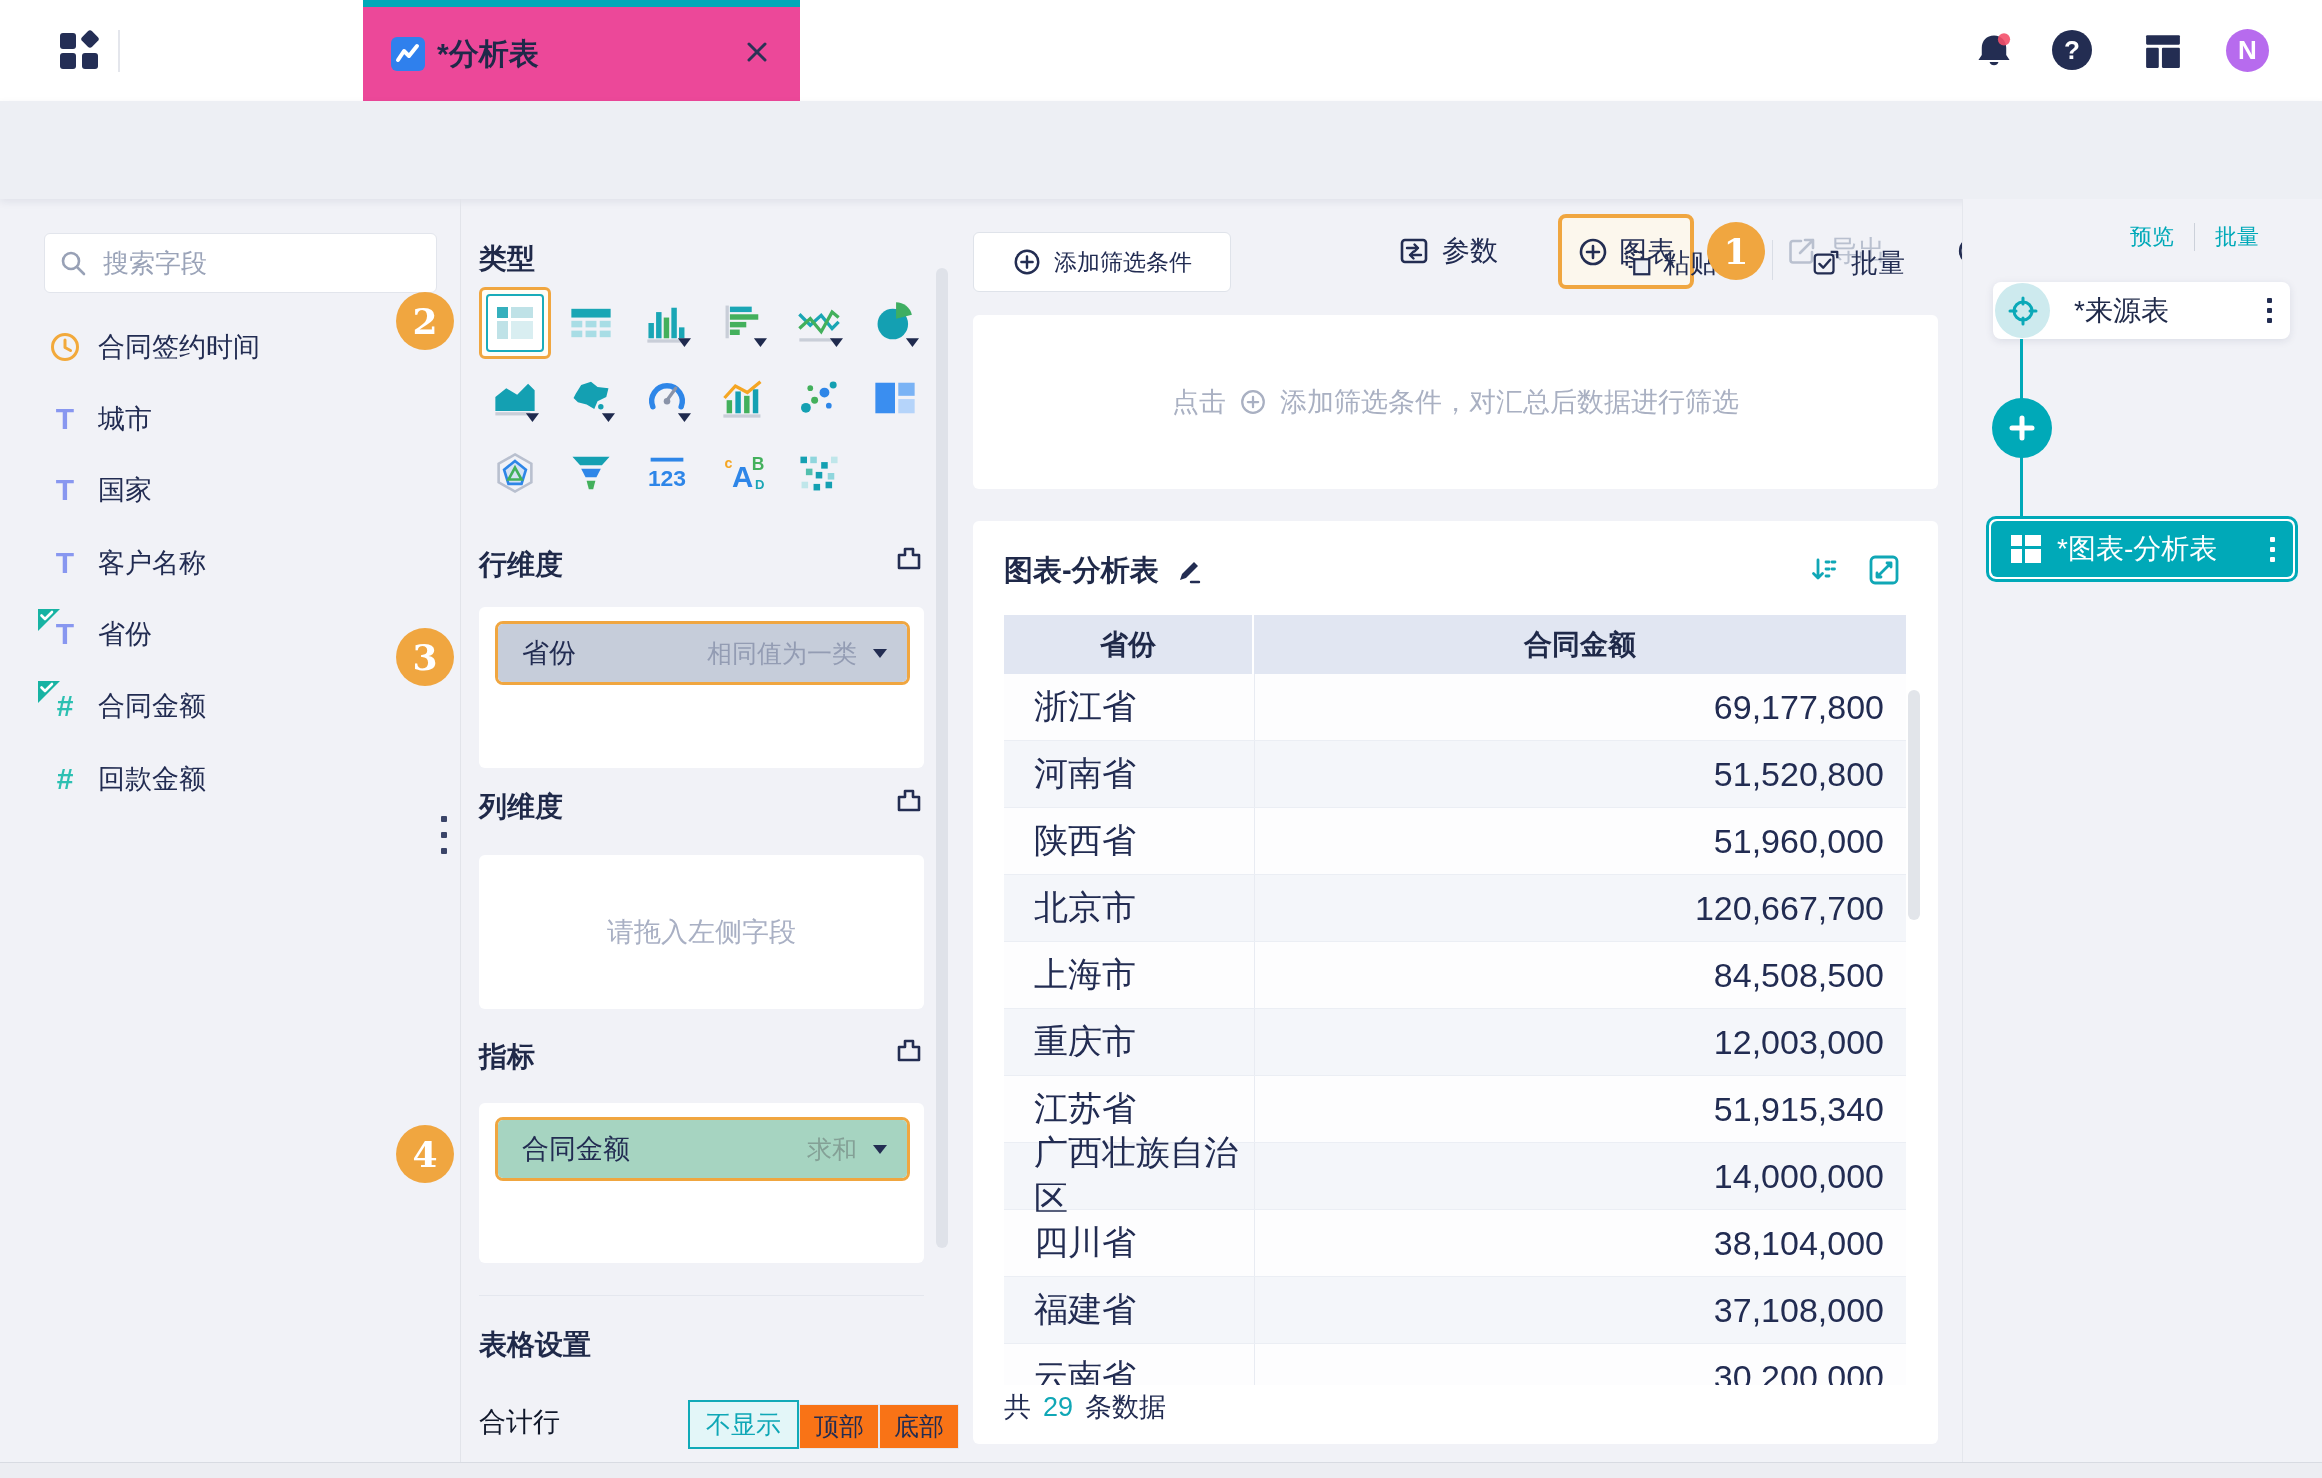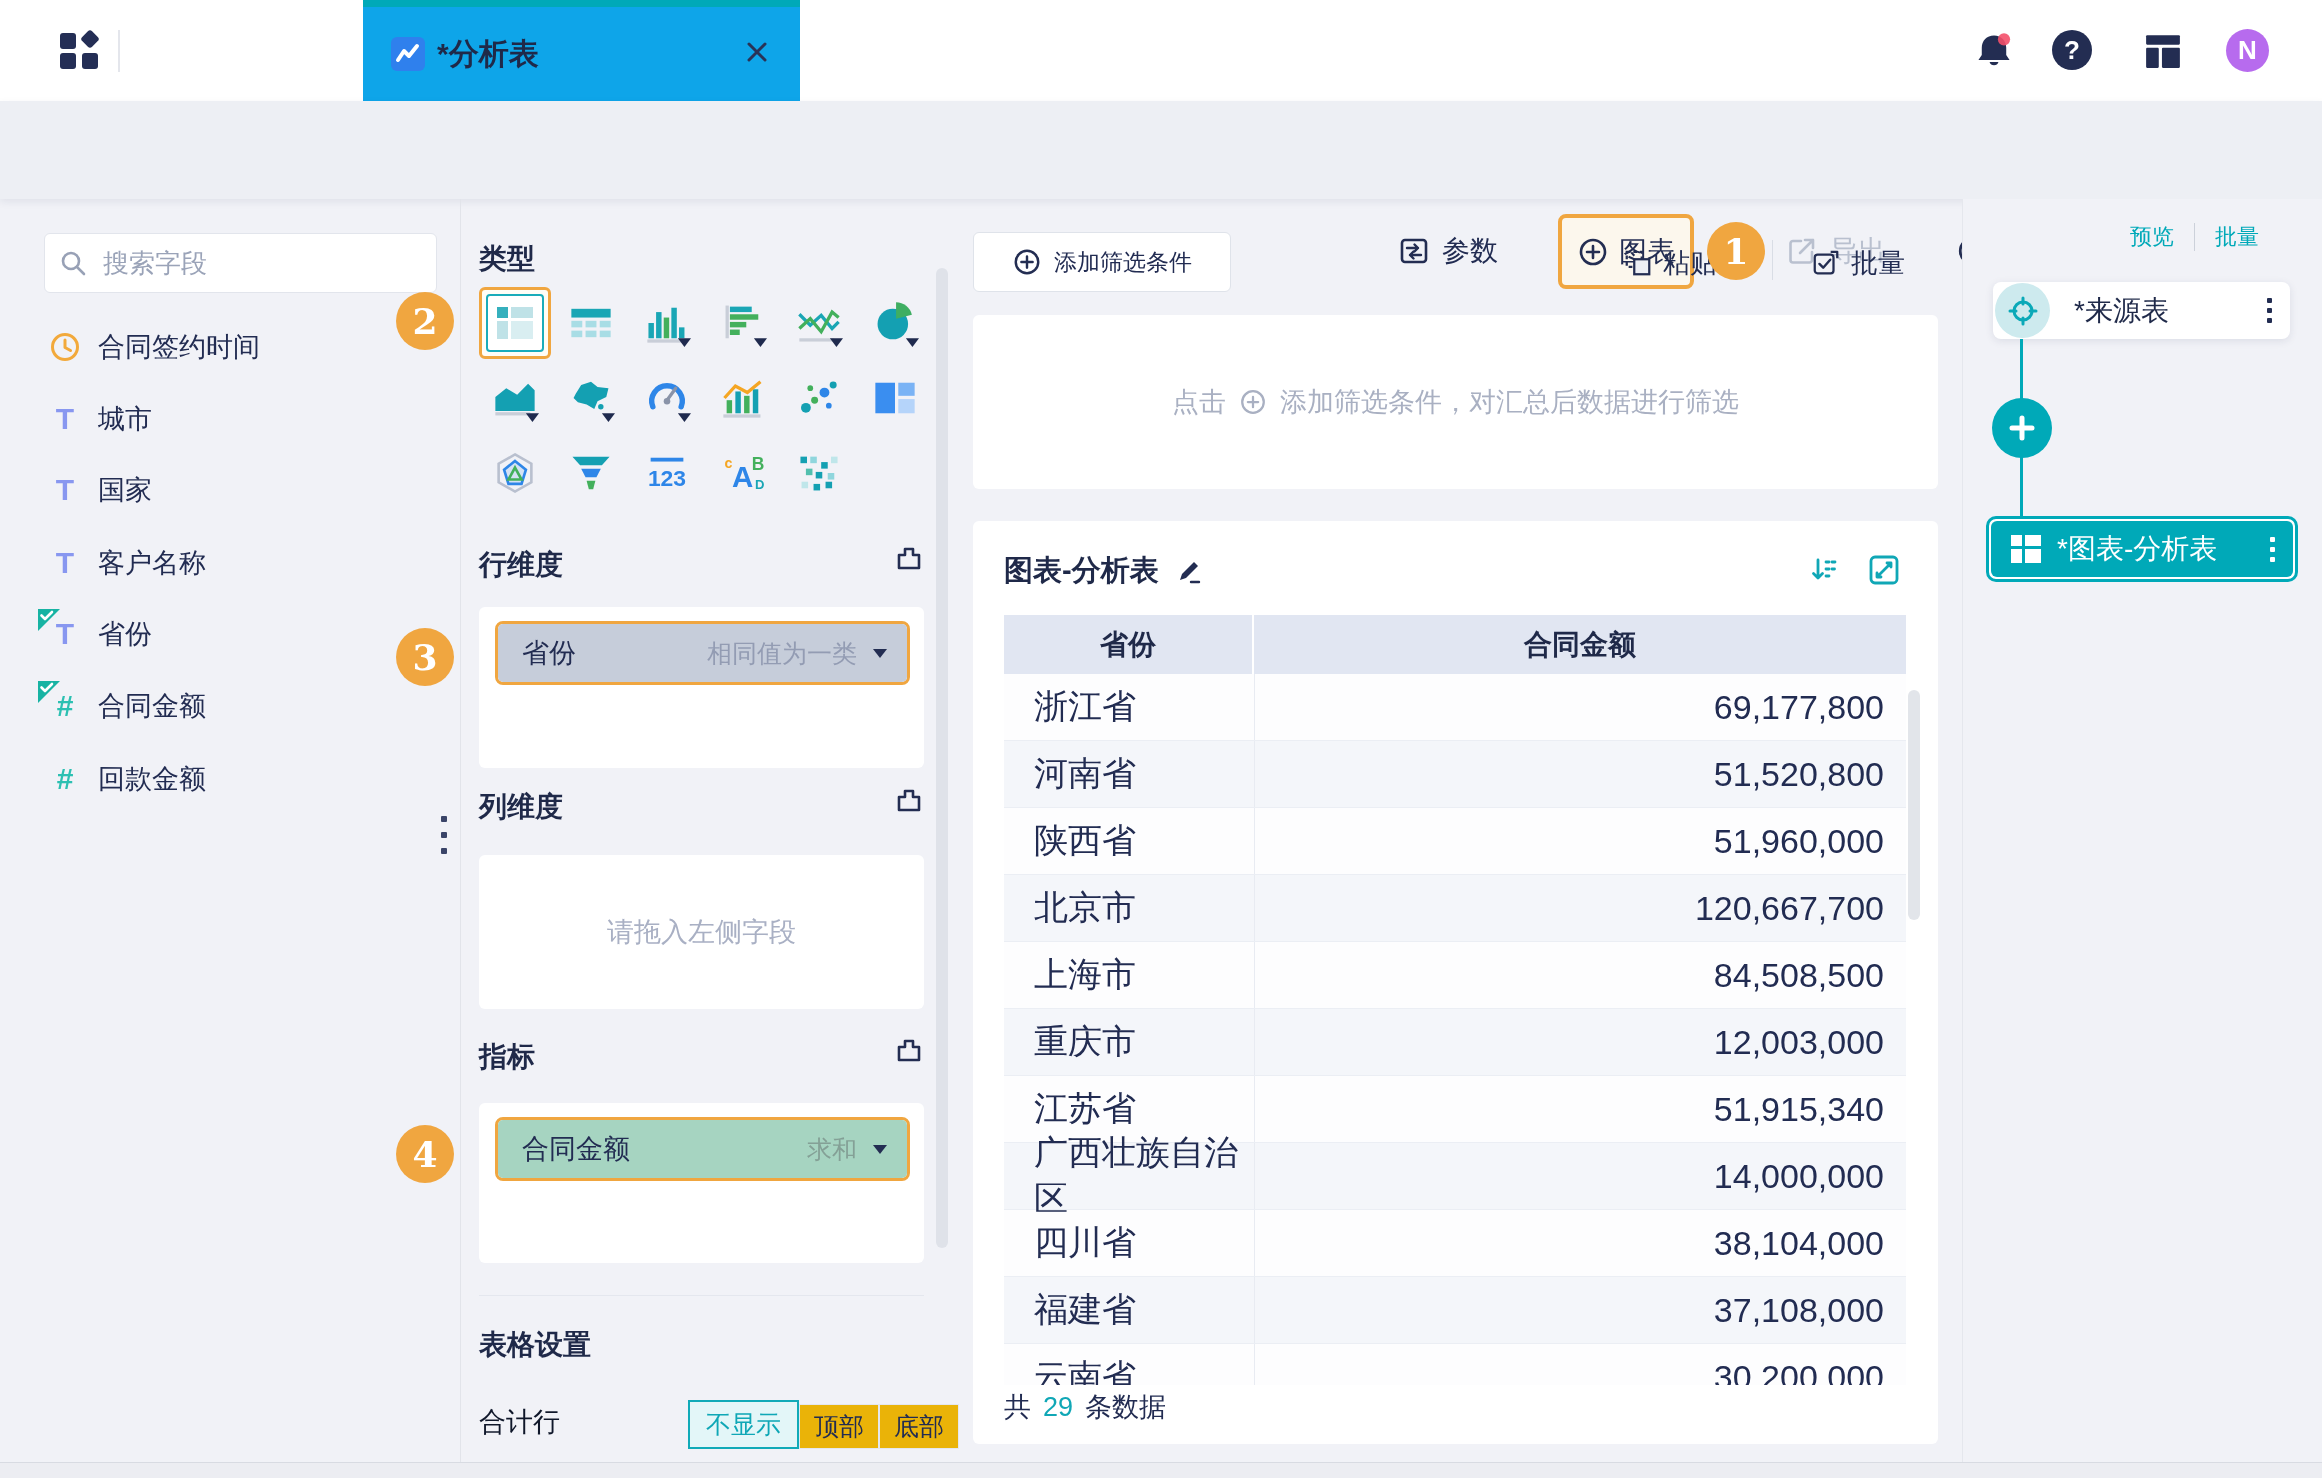--- a/index.html
+++ b/index.html
@@ -4,21 +4,21 @@
 <style>
   html,body{margin:0;padding:0;}
   body{width:2322px;height:1478px;position:relative;overflow:hidden;
        font-family:"Liberation Sans",sans-serif;background:#f1f2f7;color:#222c52;}
   .abs{position:absolute;}
   .row{display:flex;align-items:center;}
   .caret{width:0;height:0;border-left:7px solid transparent;border-right:7px solid transparent;border-top:9px solid #232d52;display:inline-block;}
   
   .topbar{left:0;top:0;width:2322px;height:101px;background:#ffffff;}
   .logo-tile{position:absolute;background:#242e55;border-radius:3px;}
-  .tab{left:363px;top:0;width:437px;height:101px;background:#0ea5e9;border-top:7px solid #00a9b8;box-sizing:border-box;}
+  .tab{left:363px;top:0;width:437px;height:101px;background:#ec4899;border-top:7px solid #00a9b8;box-sizing:border-box;}
   .tab-icon{width:34px;height:34px;border-radius:6px;background:#2f80ed;display:flex;align-items:center;justify-content:center;}
   .tab-title{font-size:30px;font-weight:600;color:#1f2949;}
   .iconbtn{display:flex;align-items:center;justify-content:center;}
   .avatar{width:43px;height:43px;border-radius:50%;background:#b76bee;color:#fff;font-size:26px;font-weight:700;display:flex;align-items:center;justify-content:center;}
   .qmark{width:40px;height:40px;border-radius:50%;background:#232d52;color:#fff;font-size:26px;font-weight:700;display:flex;align-items:center;justify-content:center;}
   
   .toolbar{left:0;top:101px;width:2322px;height:98px;background:#edeff4;box-shadow:0 3px 8px rgba(31,42,78,.08);}
   .tbitem{display:flex;align-items:center;gap:12px;font-size:28px;color:#222c52;}
   .tbitem.disabled{color:#b9c0cf;}
   .chart-hl{left:1558px;top:113px;width:136px;height:75px;border:4px solid #f0a640;border-radius:8px;background:#fcf7ed;box-sizing:border-box;display:flex;align-items:center;justify-content:center;gap:10px;font-size:28px;}
@@ -43,21 +43,21 @@
   .ctgrid{left:477px;top:285px;width:456px;display:grid;grid-template-columns:repeat(6,76px);grid-auto-rows:75px;}
   .ctcell{display:flex;align-items:center;justify-content:center;}
   .ct-sel{width:72px;height:72px;border:3px solid #f0a640;border-radius:6px;background:#fffdf6;box-sizing:border-box;display:flex;align-items:center;justify-content:center;}
   .ct-sel-in{width:58px;height:58px;border:2px solid #1aacba;border-radius:4px;background:#fff;box-sizing:border-box;display:flex;align-items:center;justify-content:center;}
   .card{background:#fff;border-radius:6px;}
   .pillwrap{border:3px solid #f0a640;border-radius:8px;box-sizing:border-box;display:flex;}
   .pill{flex:1;border-radius:5px;display:flex;align-items:center;padding:0 20px 0 24px;font-size:27px;color:#222c52;}
   .pill .tag{margin-left:auto;font-size:25px;margin-right:16px;}
   .placeholder-c{display:flex;align-items:center;justify-content:center;font-size:27px;color:#a9b0c4;height:100%;}
   .seg{position:absolute;display:flex;align-items:flex-end;font-size:25px;}
-  .seg .opt{background:#eab308;border:1px solid #e4e7ee;color:#222c52;display:flex;align-items:center;justify-content:center;padding:0 14px;height:45px;box-sizing:border-box;}
+  .seg .opt{background:#f97316;border:1px solid #e4e7ee;color:#222c52;display:flex;align-items:center;justify-content:center;padding:0 14px;height:45px;box-sizing:border-box;}
   .seg .opt.sel{border:2px solid #10aab8;background:#e3f6f8;color:#0fa7b6;height:49px;margin-top:-2px;padding:0 16px;}
   .scrollthumb{background:#dfe2e9;border-radius:6px;}
   
   .addfilter{left:973px;top:232px;width:258px;height:60px;background:#fff;border:1px solid #dfe3ea;border-radius:6px;box-sizing:border-box;display:flex;align-items:center;justify-content:center;gap:12px;font-size:23px;color:#222c52;}
   .minitool{display:flex;align-items:center;gap:10px;font-size:27px;color:#222c52;}
   .filtercard{left:973px;top:315px;width:965px;height:174px;background:#fff;border-radius:6px;display:flex;align-items:center;justify-content:center;gap:12px;font-size:27px;color:#a9b0c2;}
   .tablecard{left:973px;top:521px;width:965px;height:923px;background:#fff;border-radius:6px;}
   .cardtitle{font-size:29px;font-weight:600;color:#1f2949;display:flex;align-items:center;gap:16px;}
   .tbl{position:absolute;left:31px;top:94px;width:902px;height:770px;overflow:hidden;}
   .thead{display:flex;height:59px;background:#e1e6f2;font-weight:700;font-size:28px;color:#1f2949;}

